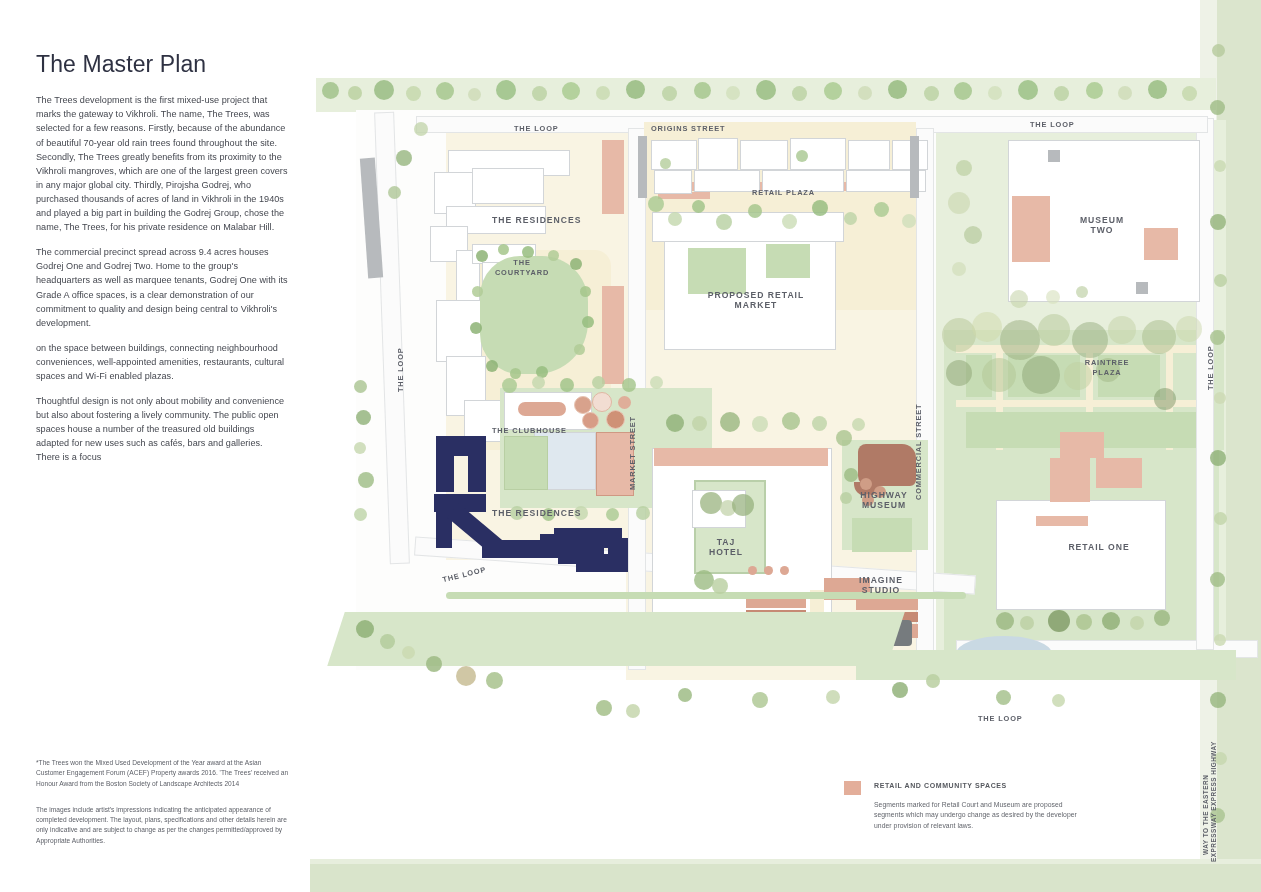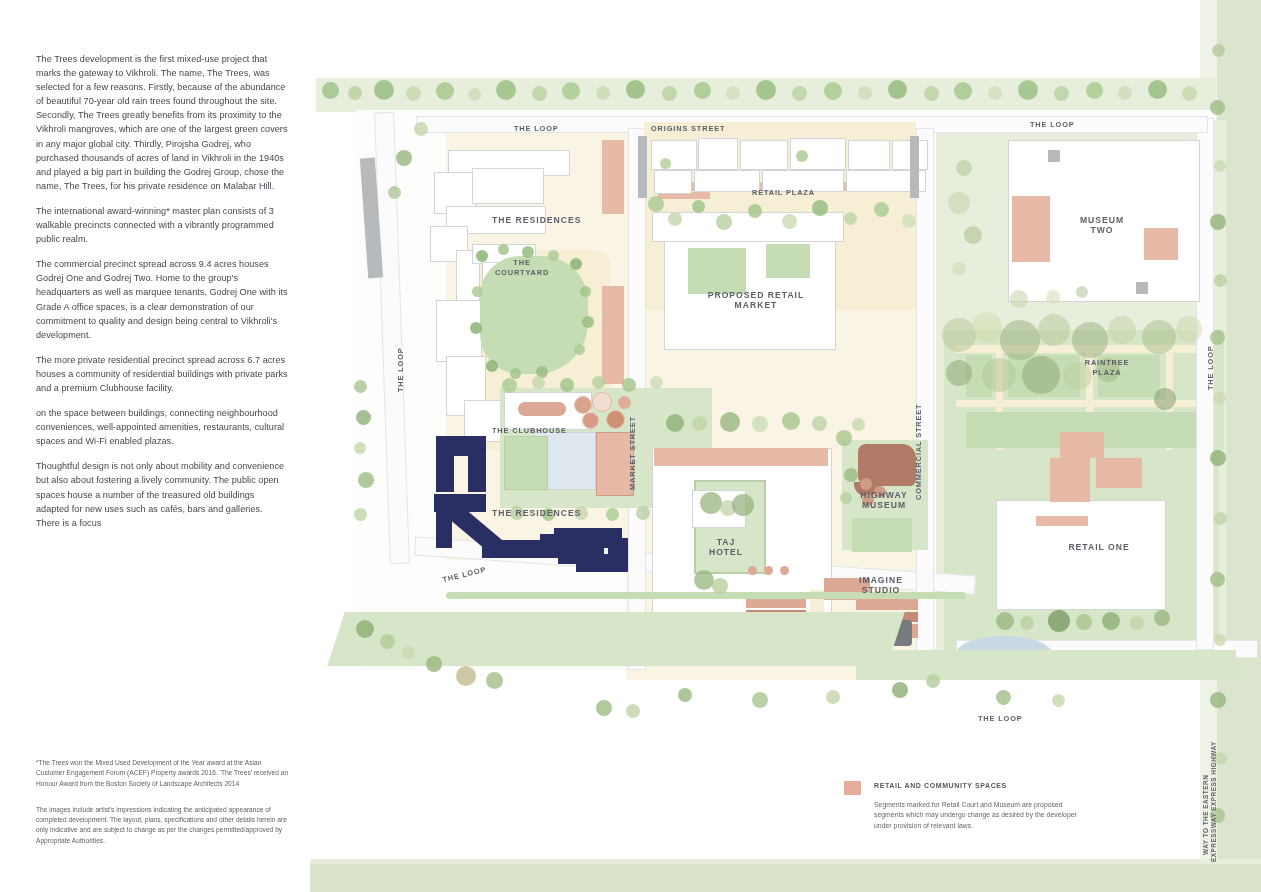--- a/index.html
+++ b/index.html
@@ -82,24 +82,23 @@
     position:absolute;left:30px;top:22px;width:215px;
     font-size:6.8px;line-height:10.4px;color:#62656c;letter-spacing:.05px;
   }
 </style>
 </head>
 <body>
 
 <div class="page">
 
   <div class="text-col">
+    <h1 class="page-title">The Master Plan</h1>
     <p class="body-par">The Trees development is the first mixed-use project that marks the gateway to Vikhroli. The name, The Trees, was selected for a few reasons. Firstly, because of the abundance of beautiful 70-year old rain trees found throughout the site. Secondly, The Trees greatly benefits from its proximity to the Vikhroli mangroves, which are one of the largest green covers in any major global city. Thirdly, Pirojsha Godrej, who purchased thousands of acres of land in Vikhroli in the 1940s and played a big part in building the Godrej Group, chose the name, The Trees, for his private residence on Malabar Hill.</p>
-    <p class="body-par">The international award-winning* master plan consists of  3 walkable precincts connected with a vibrantly programmed public realm.</p>
     <p class="body-par">The commercial precinct spread across 9.4 acres houses Godrej One and Godrej Two. Home to the group's headquarters as well as marquee tenants, Godrej One with its Grade A office spaces, is a clear demonstration of our commitment to quality and design being central to Vikhroli's development.</p>
-    <p class="body-par">The more private residential precinct spread across 6.7 acres houses a community of residential buildings with private parks and a premium Clubhouse facility.</p>
     <p class="body-par">on the space between buildings, connecting neighbourhood conveniences, well-appointed amenities, restaurants, cultural spaces and Wi-Fi enabled plazas.</p>
     <p class="body-par">Thoughtful design is not only about mobility and convenience but also about fostering a lively community. The public open spaces house a number of the treasured old buildings adapted for new uses such as cafés, bars and galleries. There is a focus</p>
   </div>
 
   <div class="footnotes">
     <p class="foot-par">*The Trees won the Mixed Used Development of the Year award at the Asian Customer Engagement Forum (ACEF) Property awards 2016. 'The Trees' received an Honour Award from the Boston Society of Landscape Architects 2014</p>
     <p class="foot-par">The images include artist's impressions indicating the anticipated appearance of completed development. The layout, plans, specifications and other details herein are only indicative and are subject to change as per the changes permitted/approved by Appropriate Authorities.</p>
   </div>
 
   <div class="map-panel">

